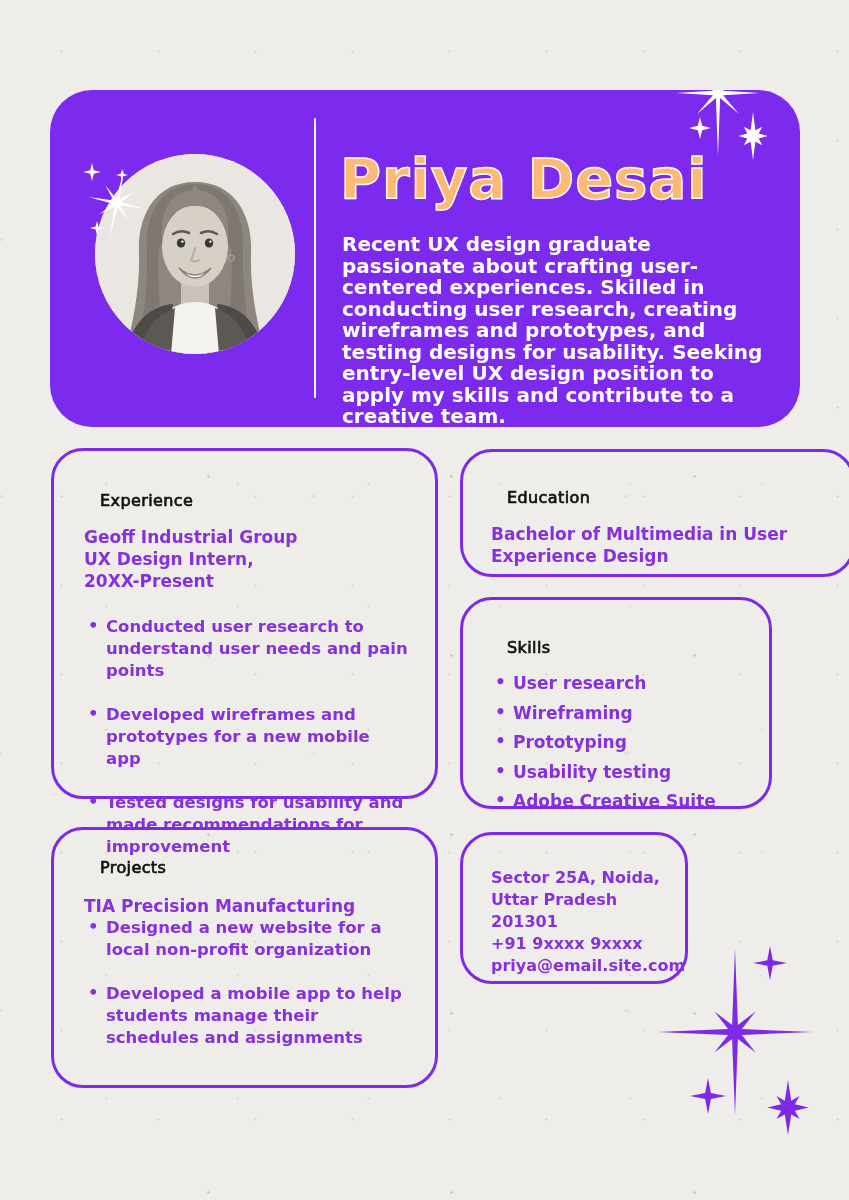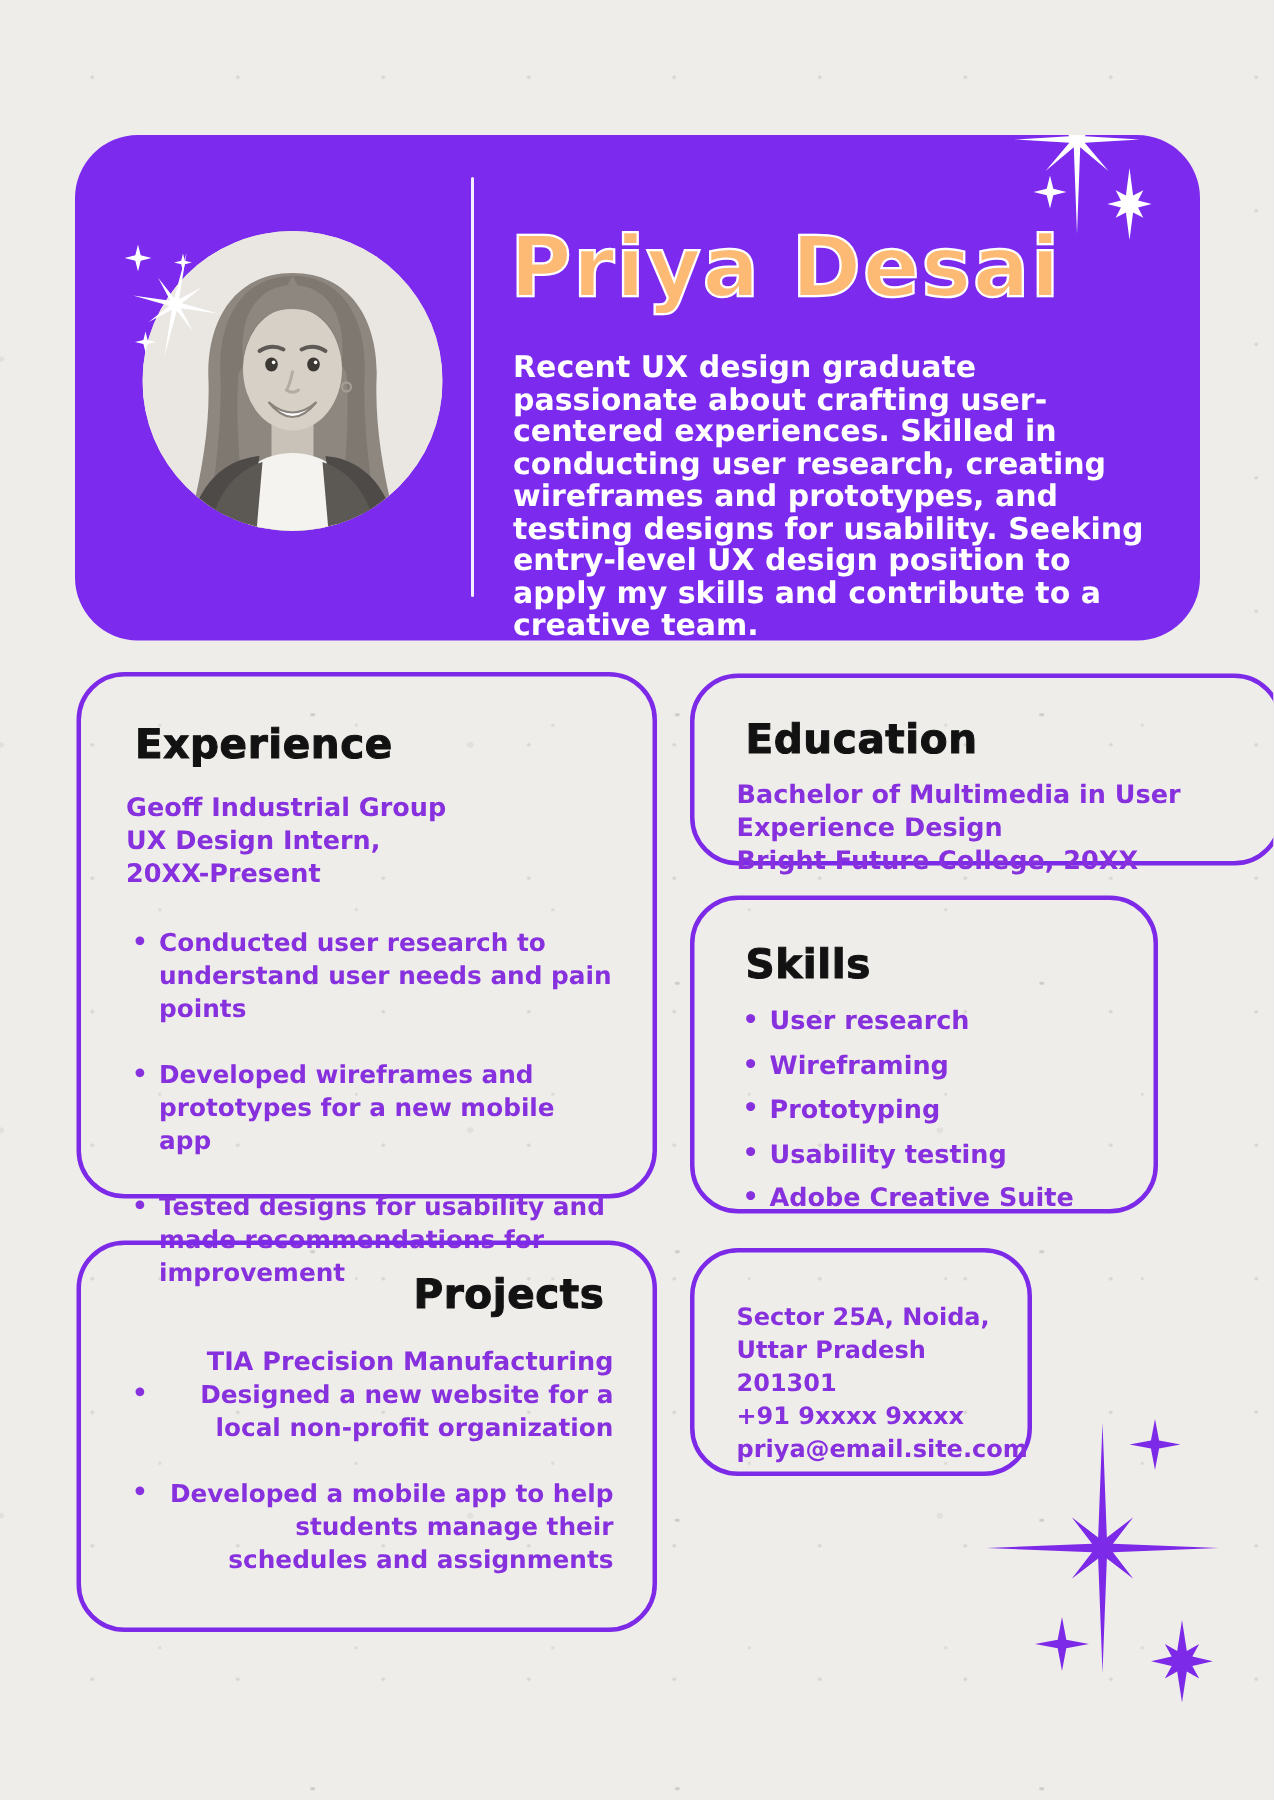--- a/index.html
+++ b/index.html
@@ -45,28 +45,28 @@
     color:#ffffff;font-size:20px;line-height:21.5px;font-weight:600;
   }
   .spk{position:absolute;}
   .spk svg{display:block;width:100%;height:100%;}
   
   .card{
     position:absolute;border:3px solid #7D2AE8;border-radius:32px;
     box-sizing:border-box;background:transparent;
   }
   .card h2{
-    margin:6px;font-size:27px;font-weight:bold;color:#121212;
+    margin:16px;font-size:16px;font-weight:normal;color:#121212;
     letter-spacing:.4px;-webkit-text-stroke:.7px #121212;
   }
   .ptext{color:#8731DE;font-weight:600;}
   .card-exp{left:51px;top:448px;width:387px;height:351px;padding:24px 26px 0 30px;}
   .card-edu{left:460px;top:449px;width:395px;height:128px;padding:20px 24px 0 28px;}
   .card-skl{left:460px;top:597px;width:312px;height:212px;padding:22px 24px 0 28px;}
-  .card-prj{left:51px;top:827px;width:387px;height:261px;padding:12px 26px 0 30px;text-align:right;}
+  .card-prj{left:51px;top:827px;width:387px;height:261px;padding:12px 26px 0 30px;}
   .card-cnt{left:460px;top:832px;width:228px;height:152px;padding:32px 16px 0 28px;}
   .role-block{margin-top:16px;font-size:17px;line-height:22px;}
   .blist{list-style:none;margin:0;padding:0;}
   .blist li{
     position:relative;padding-left:22px;font-size:16.5px;line-height:22px;
   }
   .blist li .dot{position:absolute;left:4px;top:-1px;}
   .exp-list{margin-top:24px;}
   .exp-list li{margin-bottom:22px;}
   .edu-degree{margin-top:10px;font-size:17px;line-height:22px;}
@@ -174,21 +174,20 @@
       <li><span class="dot">•</span><span>Conducted user research to understand user needs and pain points</span></li>
       <li><span class="dot">•</span><span>Developed wireframes and prototypes for a new mobile app</span></li>
       <li><span class="dot">•</span><span>Tested designs for usability and made recommendations for improvement</span></li>
     </ul>
   </div>
 
   <div class="card card-edu">
     <h2>Education</h2>
     <div class="ptext edu-degree">
       <div>Bachelor of Multimedia in User Experience Design</div>
-      <div>Bright Future College, 20XX</div>
     </div>
   </div>
 
   <div class="card card-skl">
     <h2>Skills</h2>
     <ul class="blist skl-list ptext">
       <li><span class="dot">•</span><span>User research</span></li>
       <li><span class="dot">•</span><span>Wireframing</span></li>
       <li><span class="dot">•</span><span>Prototyping</span></li>
       <li><span class="dot">•</span><span>Usability testing</span></li>

